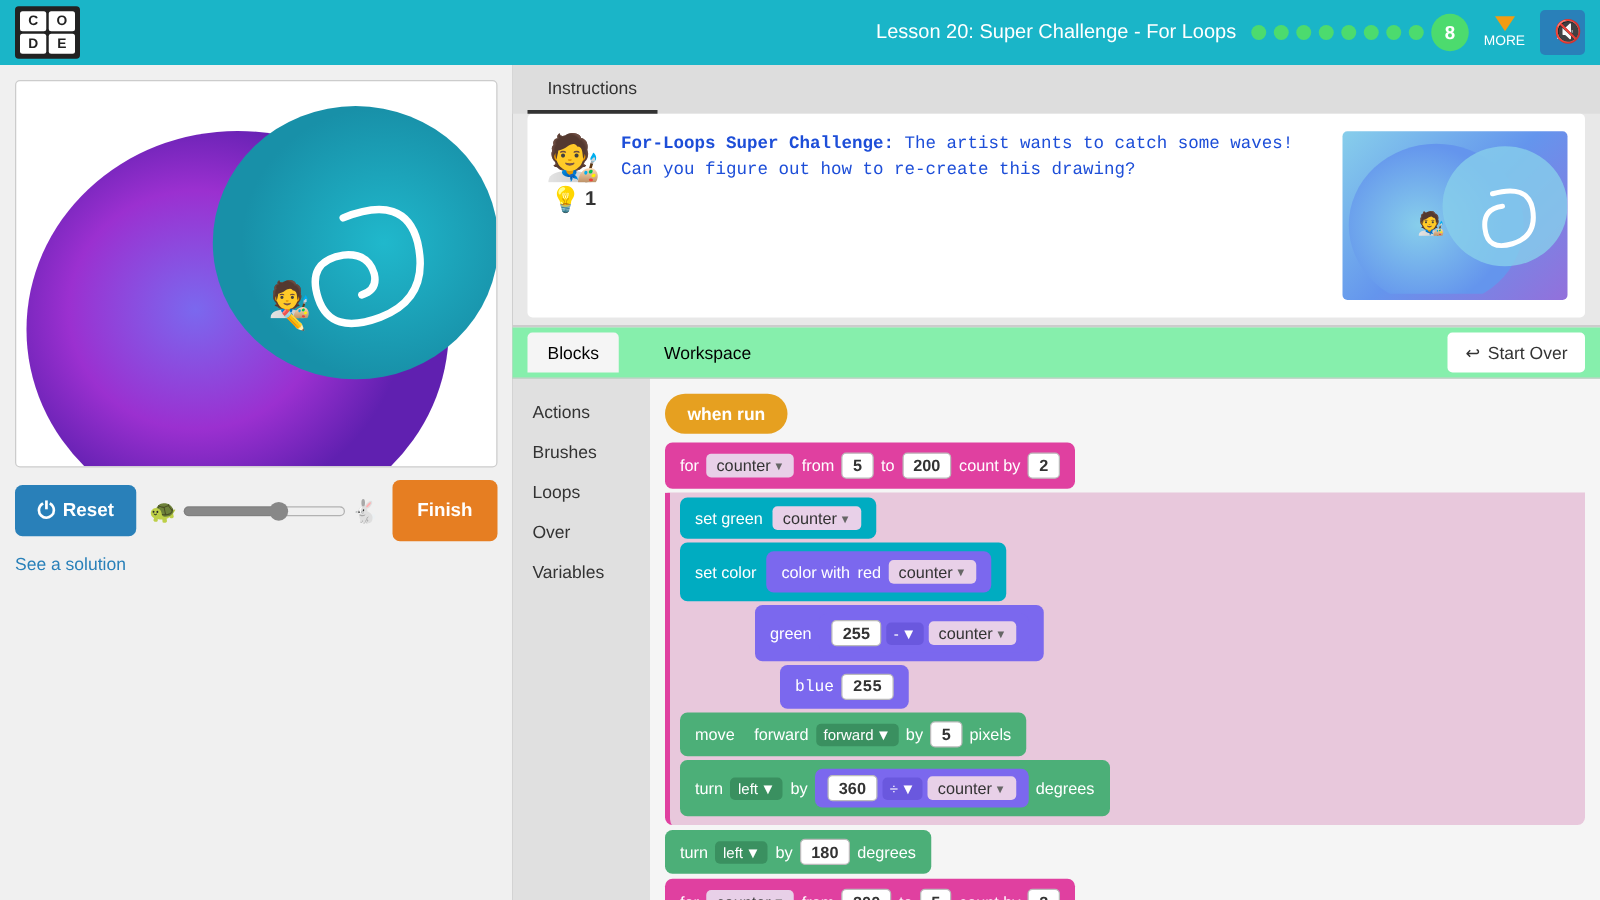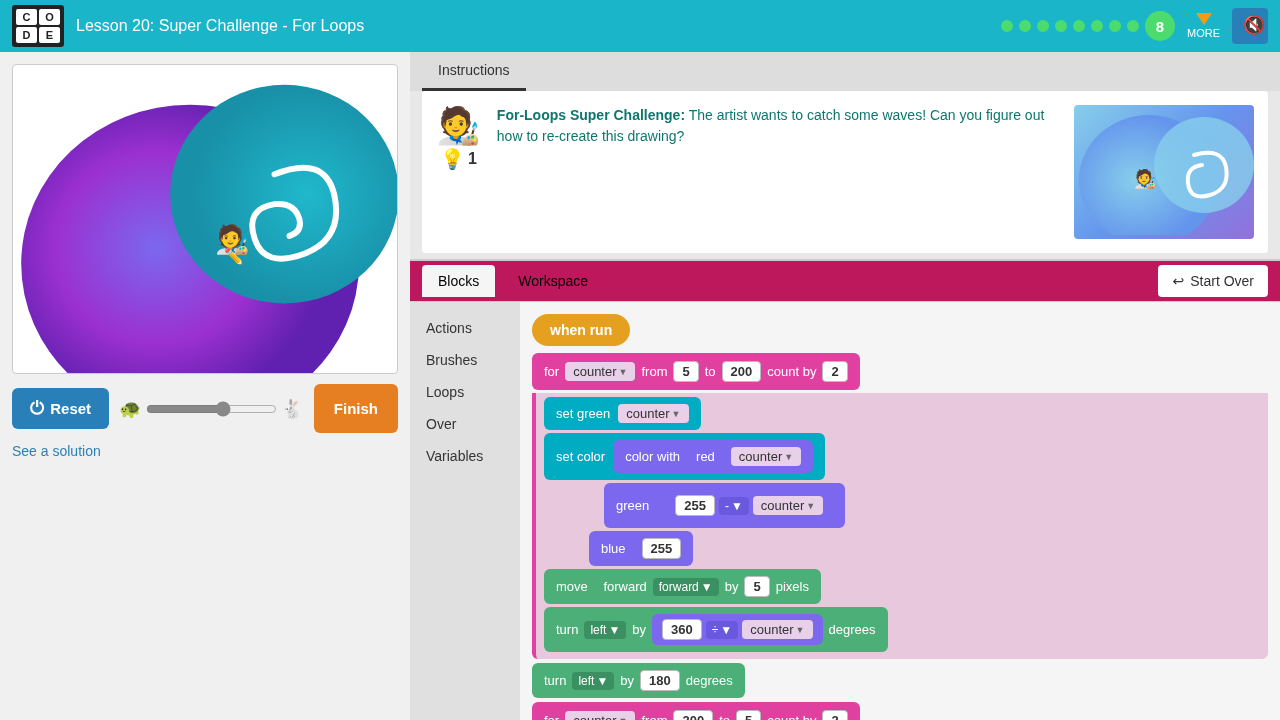--- a/index.html
+++ b/index.html
@@ -25,21 +25,21 @@
       border-radius: 3px;
     }
     .logo-cell {
       background: white;
       display: flex; align-items: center; justify-content: center;
       font-size: 11px; font-weight: bold; color: #222;
       border-radius: 2px;
     }
     #lesson-title {
       flex: 1;
-      text-align: left;
+      text-align: right;
       color: white;
       font-size: 16px;
       font-weight: 500;
     }
     #progress-area {
       display: flex;
       align-items: center;
       gap: 6px;
     }
     .progress-dot {
@@ -189,21 +189,22 @@
       display: flex;
       gap: 10px;
       max-height: 220px;
     }
     .instruction-text-col {
       flex: 1;
     }
     .instruction-text-col p {
       font-size: 14px;
       line-height: 1.5;
-      color: #0f766e;
+      color: #1d4ed8;
+      font-family: Liberation Mono, monospace;
     }
     .instruction-text-col strong {
       font-weight: bold;
     }
     .instruction-image-col {
       width: 180px;
       background: linear-gradient(135deg, #87ceeb 0%, #6495ed 50%, #9370db 100%);
       border-radius: 4px;
       min-height: 120px;
     }
@@ -321,21 +322,21 @@
     }
     
     .block-color-with {
       background: #7b68ee;
       color: white;
       border-radius: 6px;
       padding: 7px 12px;
       font-size: 13px;
       display: inline-flex;
       align-items: center;
-      gap: 16px;
+      gap: 6px;
     }
     .block-math {
       background: #7b68ee;
       color: white;
       border-radius: 6px;
       padding: 5px 10px;
       font-size: 13px;
       display: inline-flex;
       align-items: center;
       gap: 4px;
@@ -396,25 +397,25 @@
       border-radius: 4px;
       padding: 8px 14px;
       font-size: 14px;
       cursor: pointer;
       color: #333;
       display: flex; align-items: center; gap: 6px;
     }
 
     #blocks-header {
       display: flex;
-      background: #be185d;
+      background: #86efac;
       align-items: center;
       padding: 4px 12px;
       border-bottom: 1px solid #ccc;
-      gap: 7px;
+      gap: 20px;
     }
 
     .blocks-header-tab {
       padding: 8px 16px;
       font-size: 14px;
       cursor: pointer;
       border-radius: 4px 4px 0 0;
     }
     .blocks-header-tab.active {
       background: #f5f5f5;
@@ -633,21 +634,21 @@
                     <span class="arrow-down">▼</span>
                   </span>
                   <span class="var-pill">
                     <span>counter</span>
                     <span class="arrow-down">▼</span>
                   </span>
                 </div>
               </div>
             </div>
 
-            <div class="block-row" style="margin-left: 45px;">
+            <div class="block-row" style="margin-left: 80px; font-family: Liberation Mono, monospace;">
               <div class="block-color-with" style="background:#7b68ee;">
                 <span>blue</span>
                 <span class="num-pill">255</span>
               </div>
             </div>
 
             <div class="block-row">
               <div class="block-move">
                 <span>move</span>
                 &nbsp;<span>forward</span>

